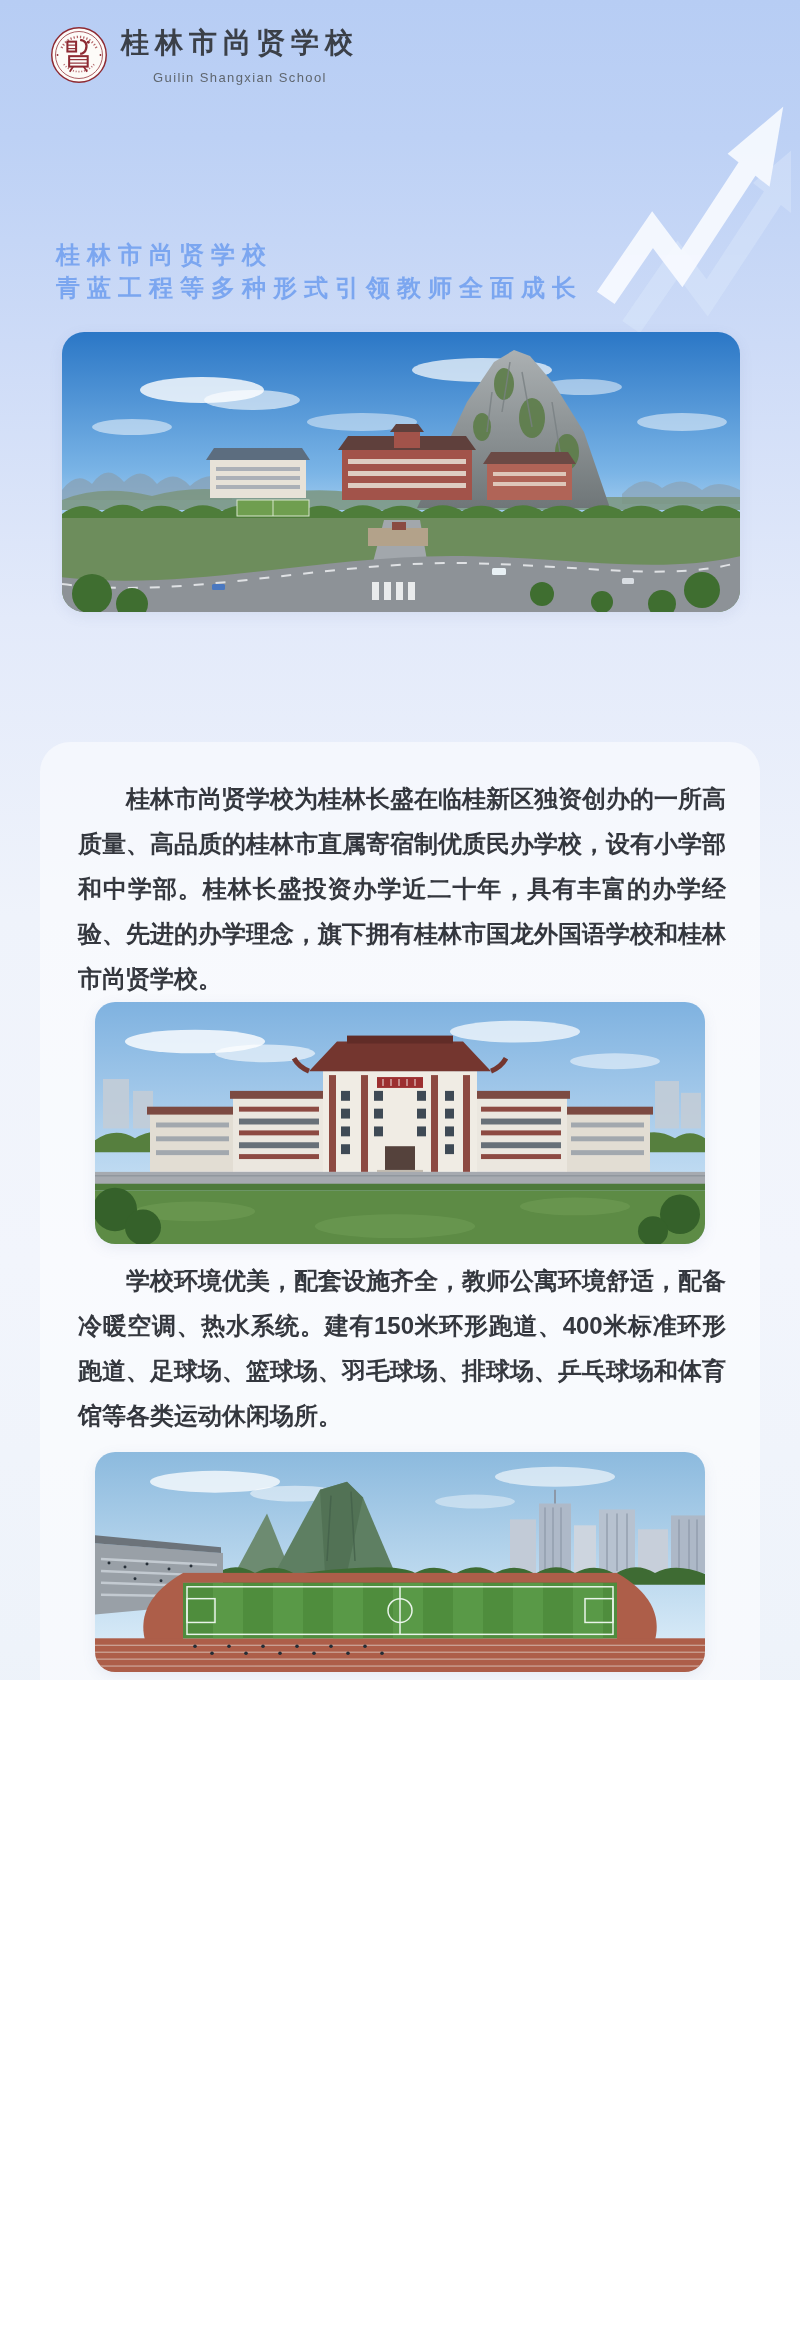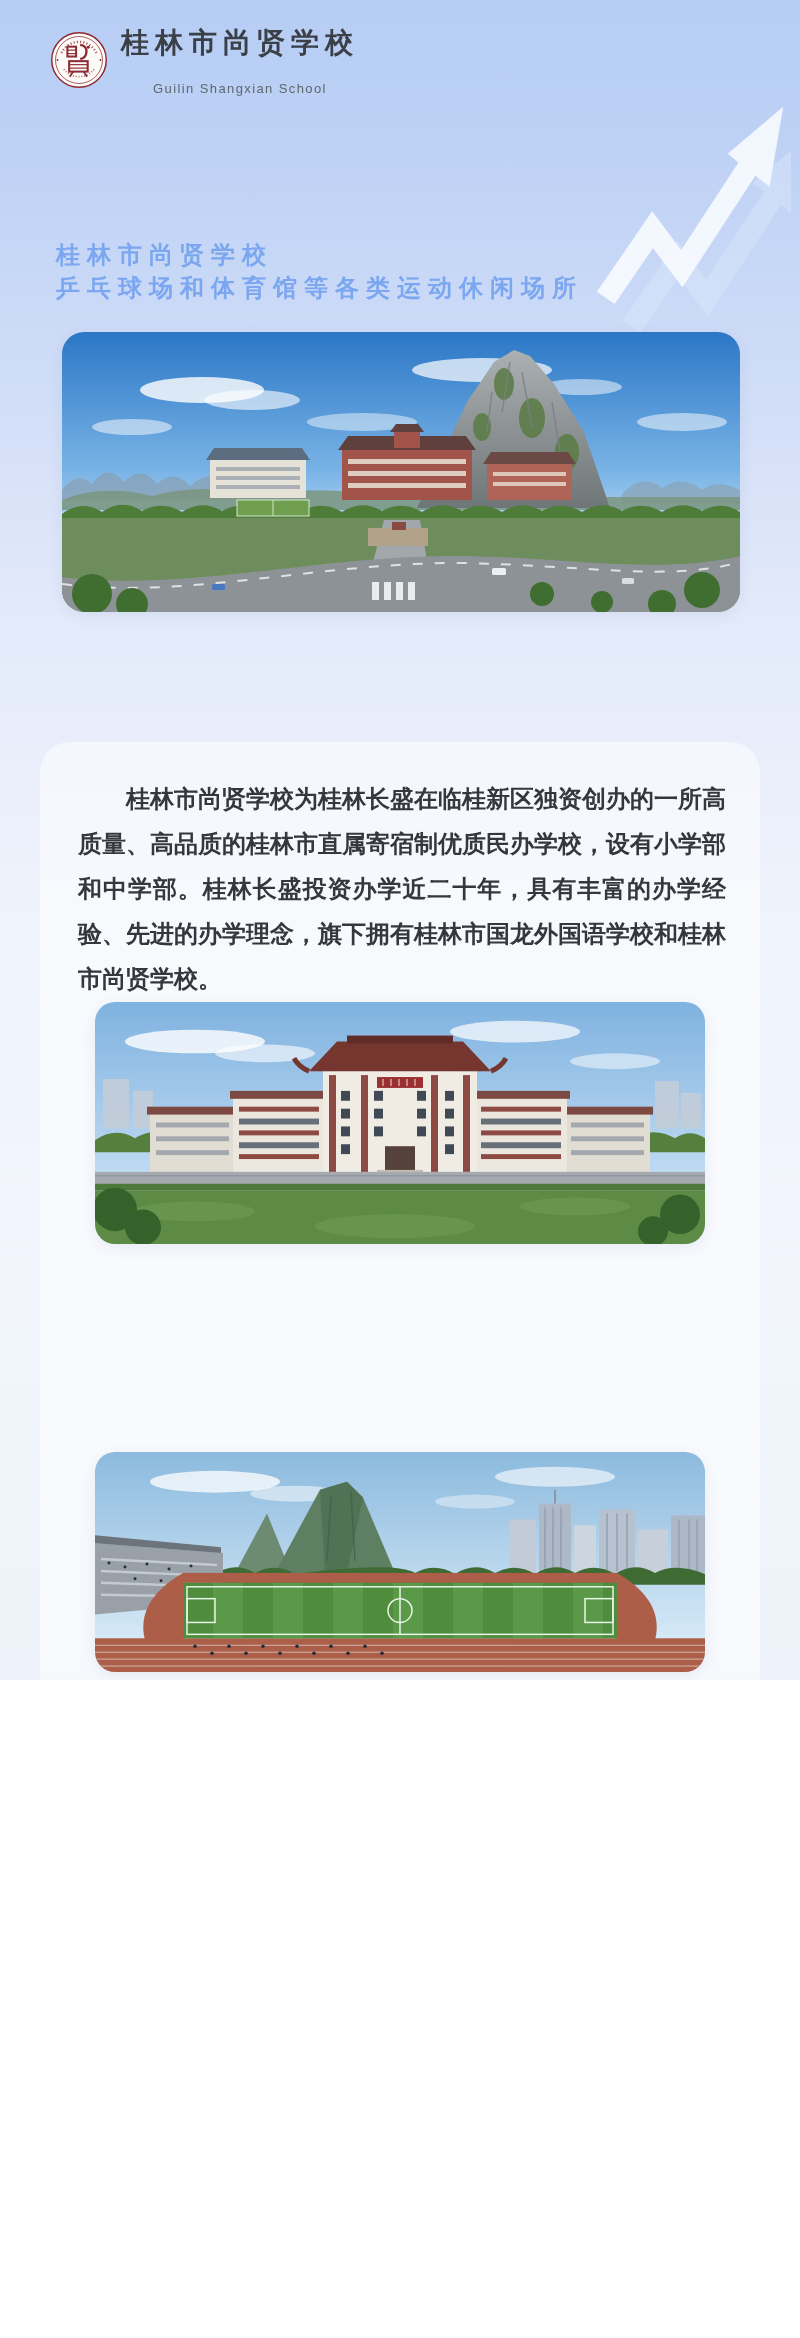--- a/index.html
+++ b/index.html
@@ -8,21 +8,21 @@
   .poster {
     position:absolute; left:0; top:0; width:800px; height:2290px;
     border-radius:0 0 38px 38px; overflow:hidden;
     background:linear-gradient(180deg,#b7cdf4 0%,#bdd1f5 6%,#cddbf7 15%,#e3eafa 27%,#eff3fb 40%,#f2f5fc 55%,#eef3fa 72%,#e8eef8 86%,#e1e9f6 100%);
   }
   
   .brand { position:absolute; left:50px; top:24px; display:flex; align-items:center; gap:13px; }
   .seal { display:block; }
   .brand-text { display:flex; flex-direction:column; align-items:center; }
   .brand-zh { font-family:"Liberation Serif","DejaVu Serif",serif; font-size:28px; font-weight:700; color:#3b4048; letter-spacing:6px; }
-  .brand-en { font-size:13px; color:#5f666e; letter-spacing:1.4px; margin-top:19px; }
+  .brand-en { font-size:13px; color:#5f666e; letter-spacing:1.4px; margin-top:8px; }
   
   .headline {
     position:absolute; left:54px; top:128px; white-space:nowrap;
     font-size:55px; font-weight:900; color:#2a2b32; letter-spacing:1px;
     text-shadow:-5px 5px 0 #ffffff, -3px -3px 0 rgba(255,255,255,.85), 4px 7px 8px rgba(70,90,140,.18);
   }
   .arrow { position:absolute; left:596px; top:90px; }
   .subtitle { position:absolute; left:56px; top:238px; font-size:24px; font-weight:700; color:#7ba6f0; letter-spacing:7px; line-height:33px; }
   
   .photo { position:absolute; overflow:hidden; border-radius:20px; box-shadow:0 4px 14px rgba(90,110,160,.10); }
@@ -88,21 +88,21 @@
         <polygon points="161,92 218,44 204,126" fill="#dce8fb"></polygon>
       </g>
       <g opacity="0.93">
         <polyline points="10,210 58,140 88,180 160,70" fill="none" stroke="#f7faff" stroke-width="22" stroke-linejoin="miter"></polyline>
         <polygon points="135,62 192,14 178,96" fill="#f7faff"></polygon>
       </g>
     </svg>
 
     <div class="subtitle">
       <div>桂林市尚贤学校</div>
-      <div>乒乓球场和体育馆等各类运动休闲场所</div>
+      <div>青蓝工程等多种形式引领教师全面成长</div>
     </div>
 
     <div class="photo photo1">
       <svg width="678" height="280" viewBox="0 0 678 280" preserveAspectRatio="none">
         <defs>
           <linearGradient id="sky1" x1="0" y1="0" x2="0" y2="1">
             <stop offset="0" stop-color="#2b77c6"></stop>
               <stop offset=".5" stop-color="#7ab4e6"></stop>
               <stop offset=".8" stop-color="#cfe7f8"></stop>
           </linearGradient>
@@ -291,20 +291,21 @@
           </g>
         <g fill="#35612a">
           <circle cx="20" cy="210" r="22"></circle>
             <circle cx="48" cy="228" r="18"></circle>
           <circle cx="585" cy="215" r="20"></circle>
             <circle cx="558" cy="232" r="15"></circle>
         </g>
       </svg>
     </div>
 
+    <p class="para p2">学校环境优美，配套设施齐全，教师公寓环境舒适，配备冷暖空调、热水系统。建有150米环形跑道、400米标准环形跑道、足球场、篮球场、羽毛球场、排球场、乒乓球场和体育馆等各类运动休闲场所。</p>
 
     <div class="photo photo3">
       <svg width="610" height="220" viewBox="0 0 610 222" preserveAspectRatio="none">
         <defs>
           <linearGradient id="sky3" x1="0" y1="0" x2="0" y2="1">
             <stop offset="0" stop-color="#8cbade"></stop>
               <stop offset="1" stop-color="#e2f1fb"></stop>
           </linearGradient>
         </defs>
         <rect width="610" height="222" fill="url(#sky3)"></rect>

